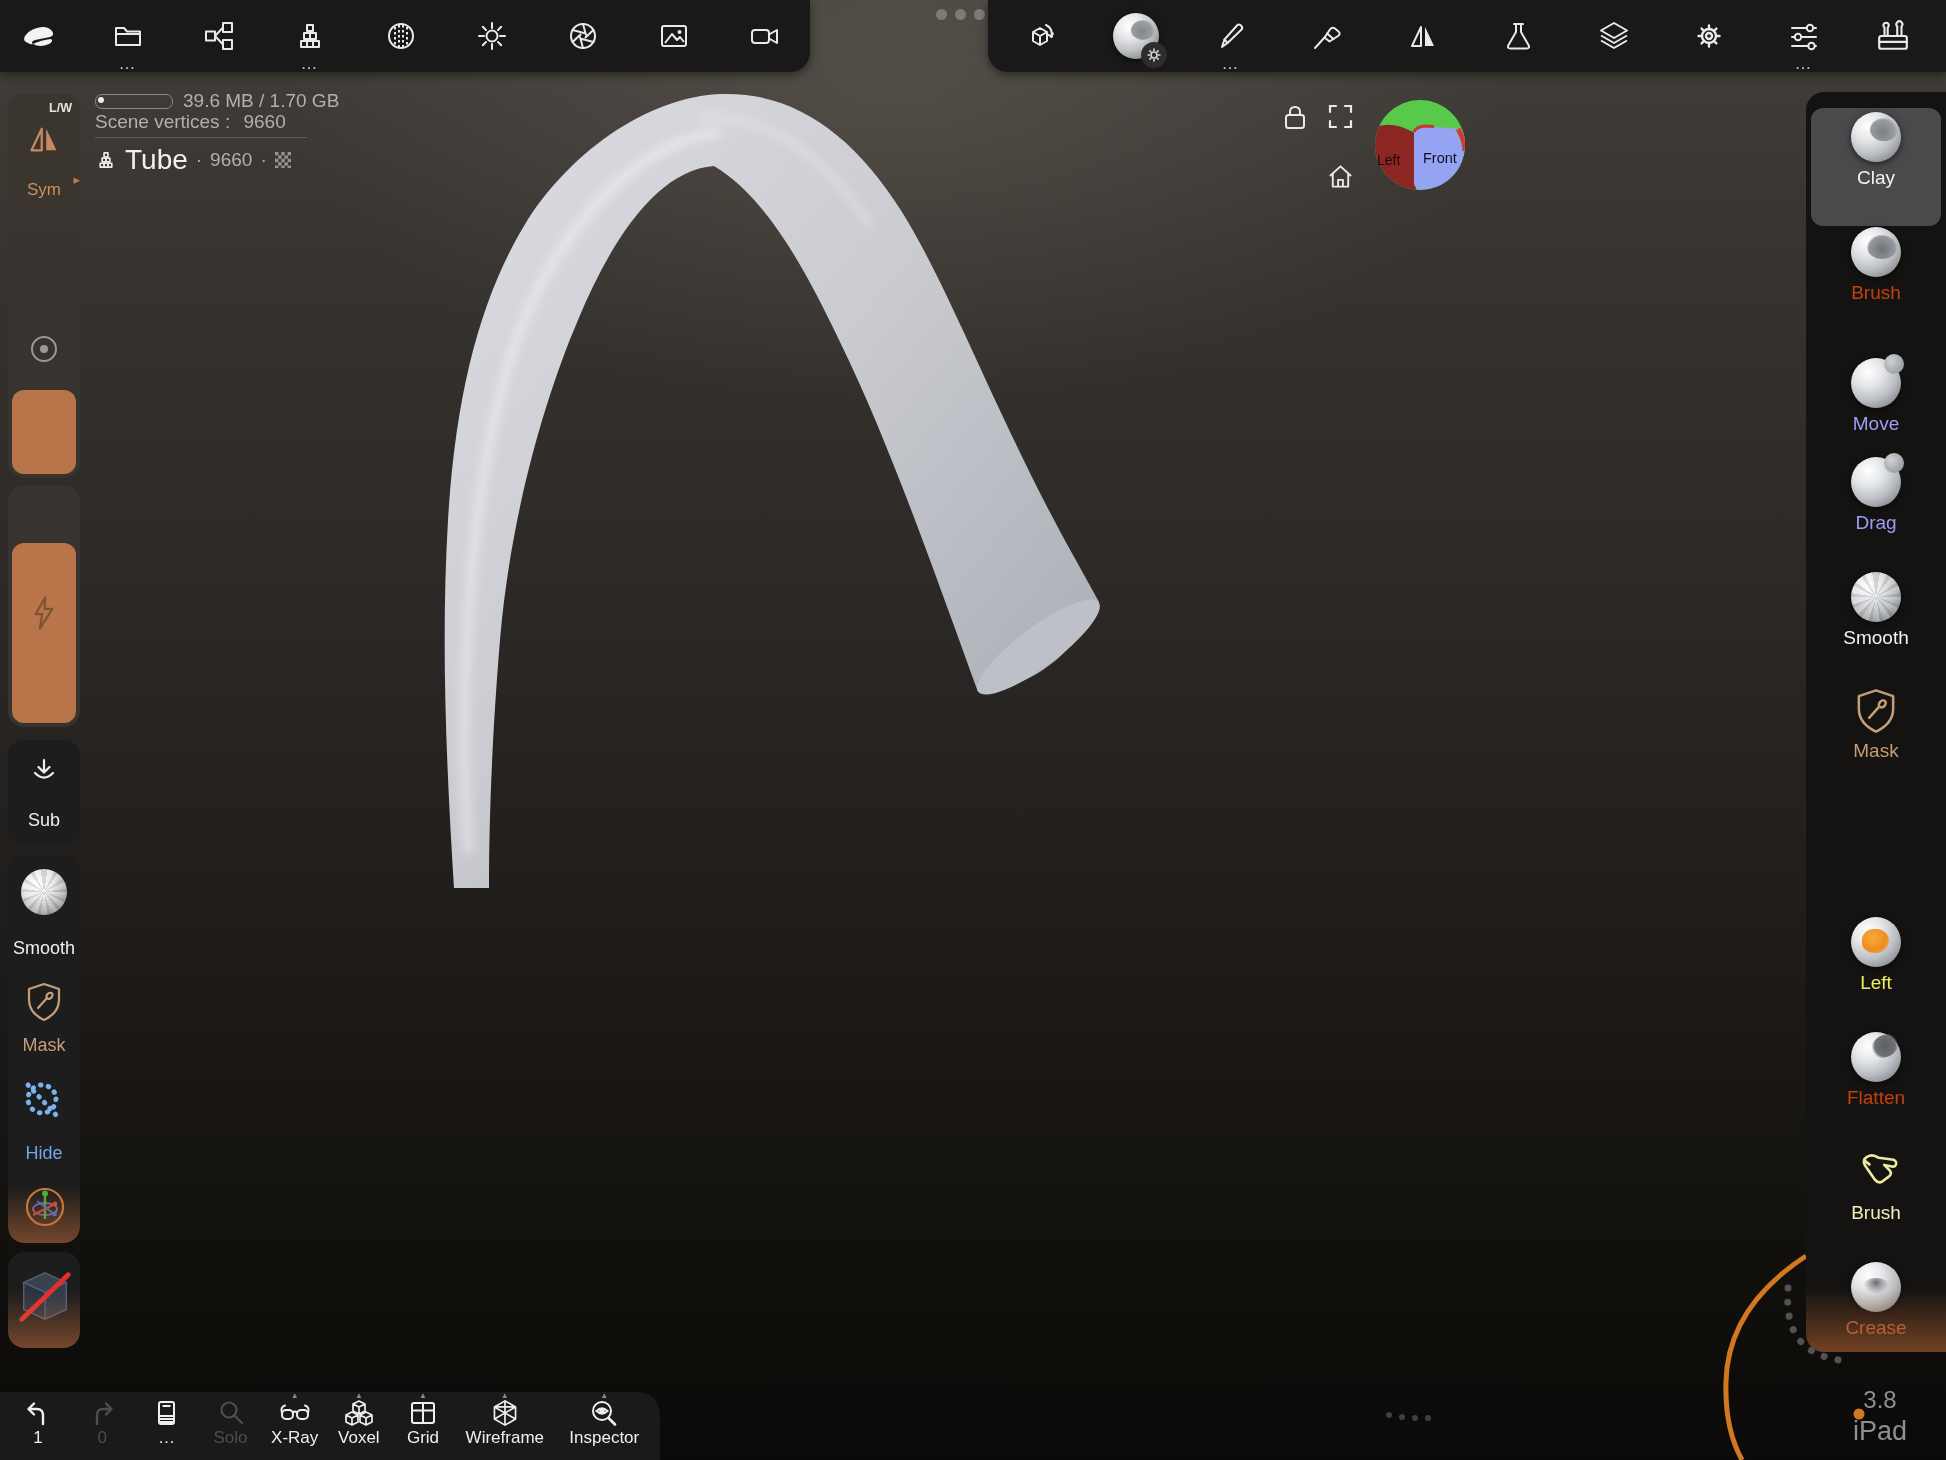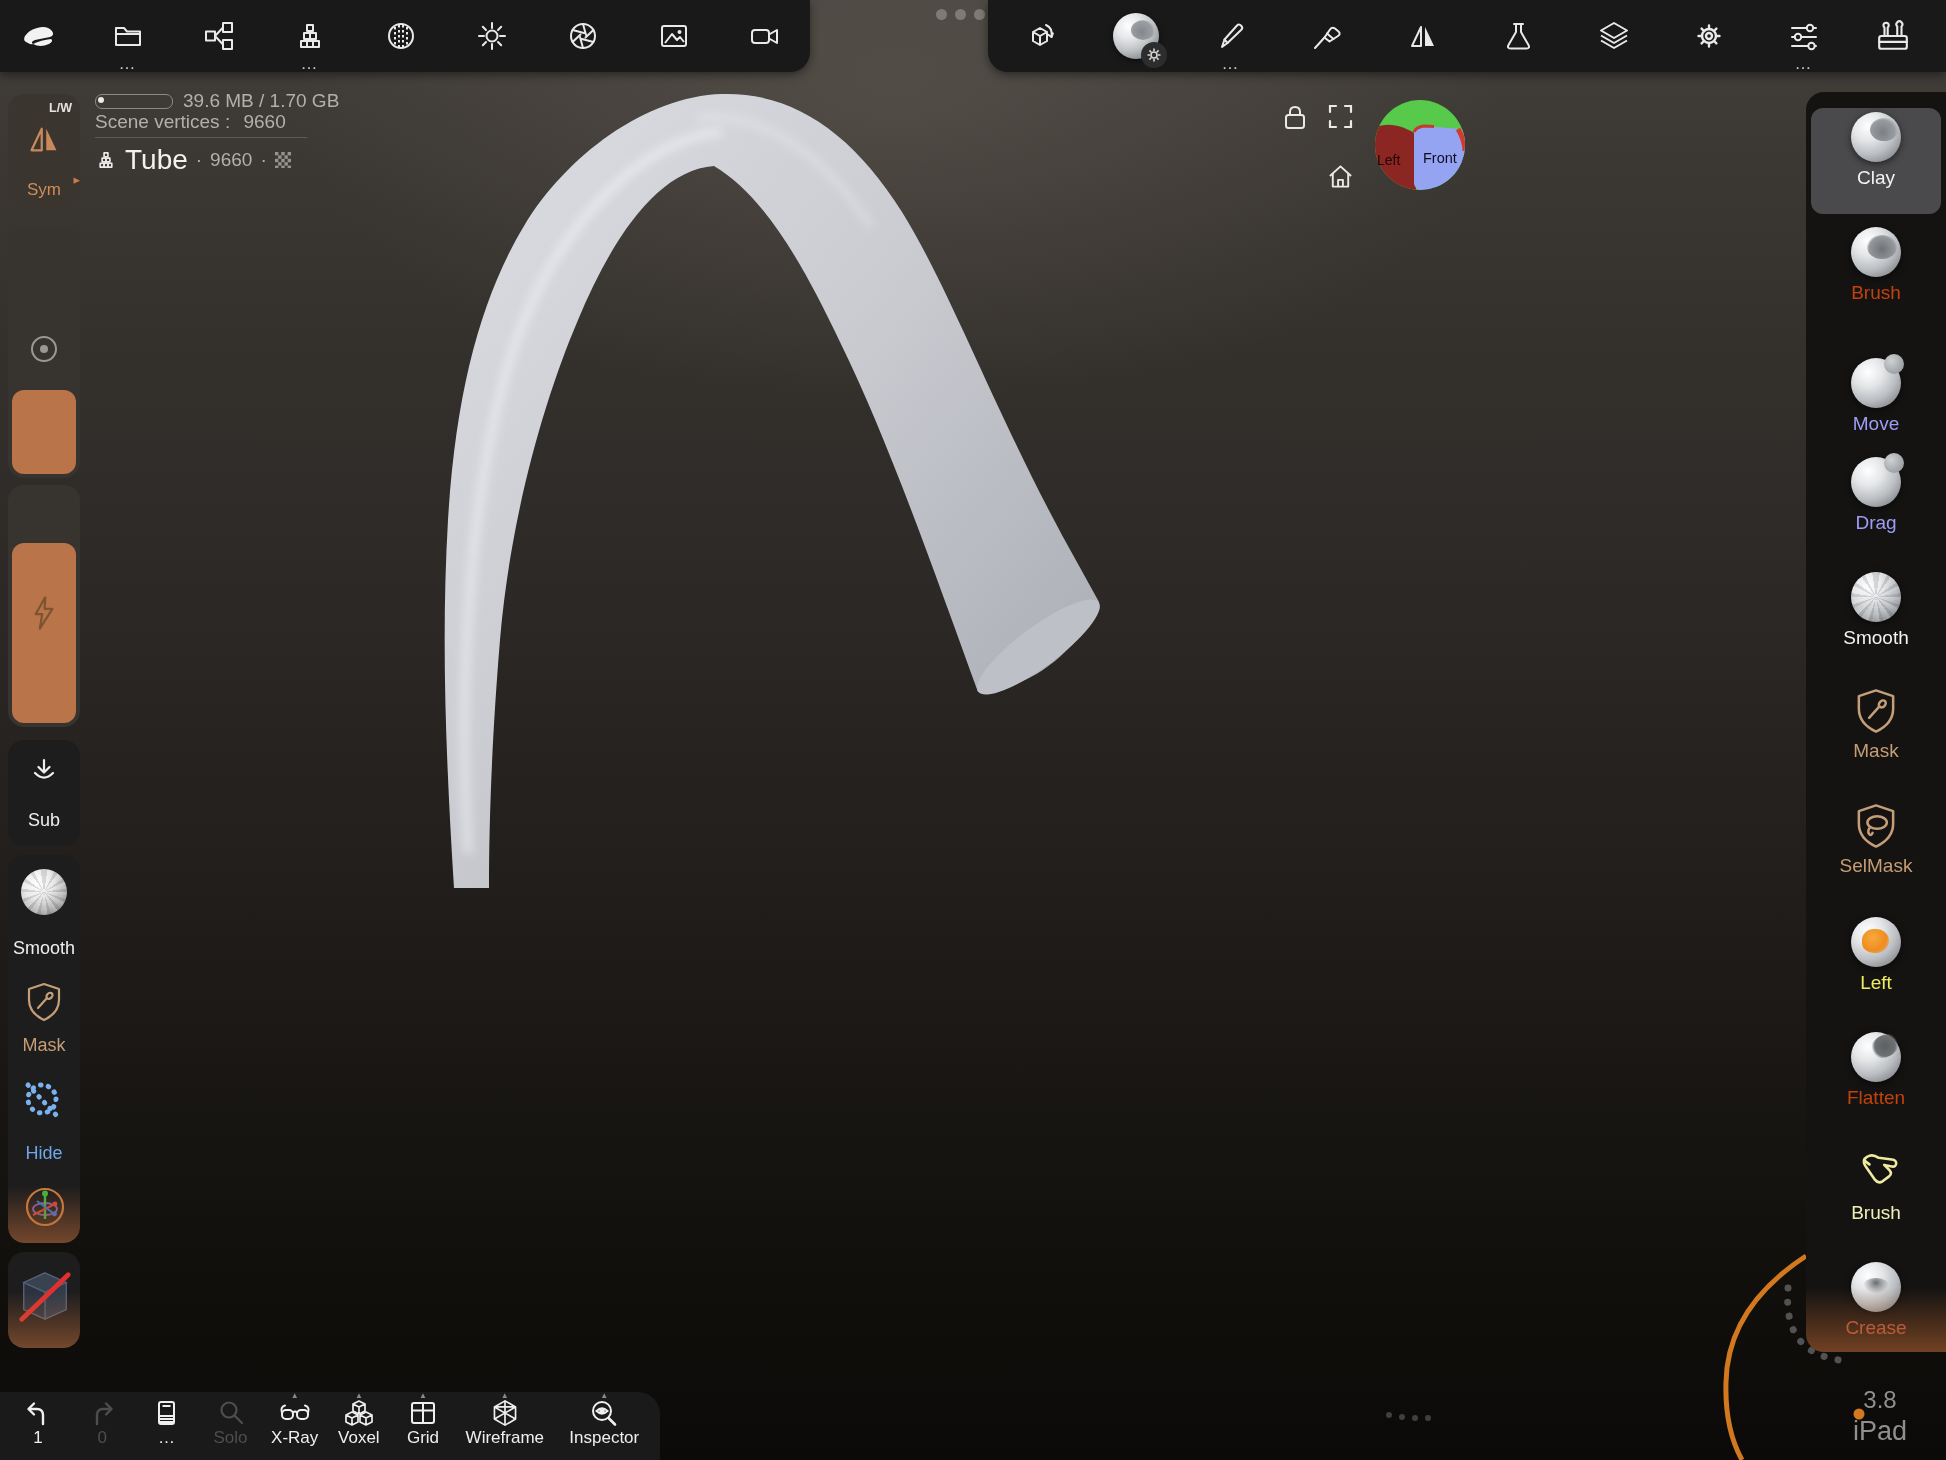--- a/index.html
+++ b/index.html
@@ -51,21 +51,21 @@
     background:radial-gradient(circle at 36% 30%,#ffffff 0%,#e9e9e9 35%,#bdbdbd 62%,#8d8d8d 85%,#777 100%);}
   .rocky{position:relative;overflow:hidden;}
   .rocky::after{content:"";position:absolute;inset:0;border-radius:50%;
     background:repeating-conic-gradient(rgba(40,40,40,.14) 0 9deg,rgba(255,255,255,.10) 9deg 18deg,rgba(0,0,0,0) 18deg 27deg);}
 
   
   #right-sidebar{position:absolute;left:1806px;top:92px;width:140px;height:1260px;background:#141312;
     border-radius:18px 0 0 18px;overflow:hidden;}
   #right-sidebar::after{content:"";position:absolute;left:0;right:0;bottom:0;height:64px;
     background:linear-gradient(180deg,rgba(0,0,0,0),rgba(176,96,46,.60));pointer-events:none;}
-  .rtool{position:absolute;left:5px;width:130px;height:106px;display:flex;flex-direction:column;
+  .rtool{position:absolute;left:5px;width:130px;height:118px;display:flex;flex-direction:column;
     align-items:center;justify-content:flex-start;padding-top:4px;box-sizing:border-box;}
   .rtool.selected{background:#4a4a4c;border-radius:12px;}
   .rt-label{margin-top:5px;font-size:19px;color:#f2f2f2;}
   .mc{width:50px;height:50px;border-radius:50%;position:relative;
     background:radial-gradient(circle at 34% 28%,#ffffff 0%,#e4e6e8 30%,#bcbfc3 58%,#8f9295 80%,#74777a 100%);
     box-shadow:0 2px 7px rgba(0,0,0,.55);}
   .mc.scoop::after{content:"";position:absolute;right:3px;top:6px;width:28px;height:23px;border-radius:50%;
     background:radial-gradient(circle at 45% 62%,#7c7f83 0%,#989b9f 58%,rgba(152,155,159,0) 76%);}
   .mc.scoop-deep::after{content:"";position:absolute;right:4px;top:8px;width:30px;height:24px;border-radius:50%;
     background:radial-gradient(circle at 50% 60%,#6f7276 0%,#94979b 62%,rgba(148,151,155,0) 78%);}
@@ -507,30 +507,20 @@
     <div class="rtool" style="top:591px">
       <svg width="44" height="48" viewBox="0 0 38 42">
         <g stroke="#c49e78" stroke-width="2.2" fill="none" stroke-linejoin="round" stroke-linecap="round">
           <path d="M19,3 L34,8 V19 Q34,32 19,39 Q4,32 4,19 V8 Z"></path>
           <path d="M13,27 L22,17"></path>
             <ellipse cx="24.5" cy="14.8" rx="3.4" ry="2.6" transform="rotate(-45 24.5 14.8)"></ellipse>
         </g>
       </svg>
       <div class="rt-label" style="color: rgb(198, 157, 116);">Mask</div>
     </div>
-    <div class="rtool" style="top:706px">
-      <svg width="44" height="48" viewBox="0 0 38 42">
-        <g stroke="#c49e78" stroke-width="2.2" fill="none" stroke-linejoin="round" stroke-linecap="round">
-          <path d="M19,3 L34,8 V19 Q34,32 19,39 Q4,32 4,19 V8 Z"></path>
-          <ellipse cx="20" cy="18" rx="8.5" ry="5.5"></ellipse>
-            <path d="M14,22 Q11,25 13,28 Q15,30 16,27"></path>
-        </g>
-      </svg>
-      <div class="rt-label" style="color: rgb(198, 157, 116);">SelMask</div>
-    </div>
     <div class="rtool" style="top:821px">
       <div class="mc paintb"></div>
       <div class="rt-label" style="color: rgb(237, 237, 94);">Left</div>
     </div>
     <div class="rtool" style="top:936px">
       <div class="mc flat"></div>
       <div class="rt-label" style="color: #c2410c;">Flatten</div>
     </div>
     <div class="rtool" style="top:1051px">
       <svg width="48" height="50" viewBox="0 0 44 44">

